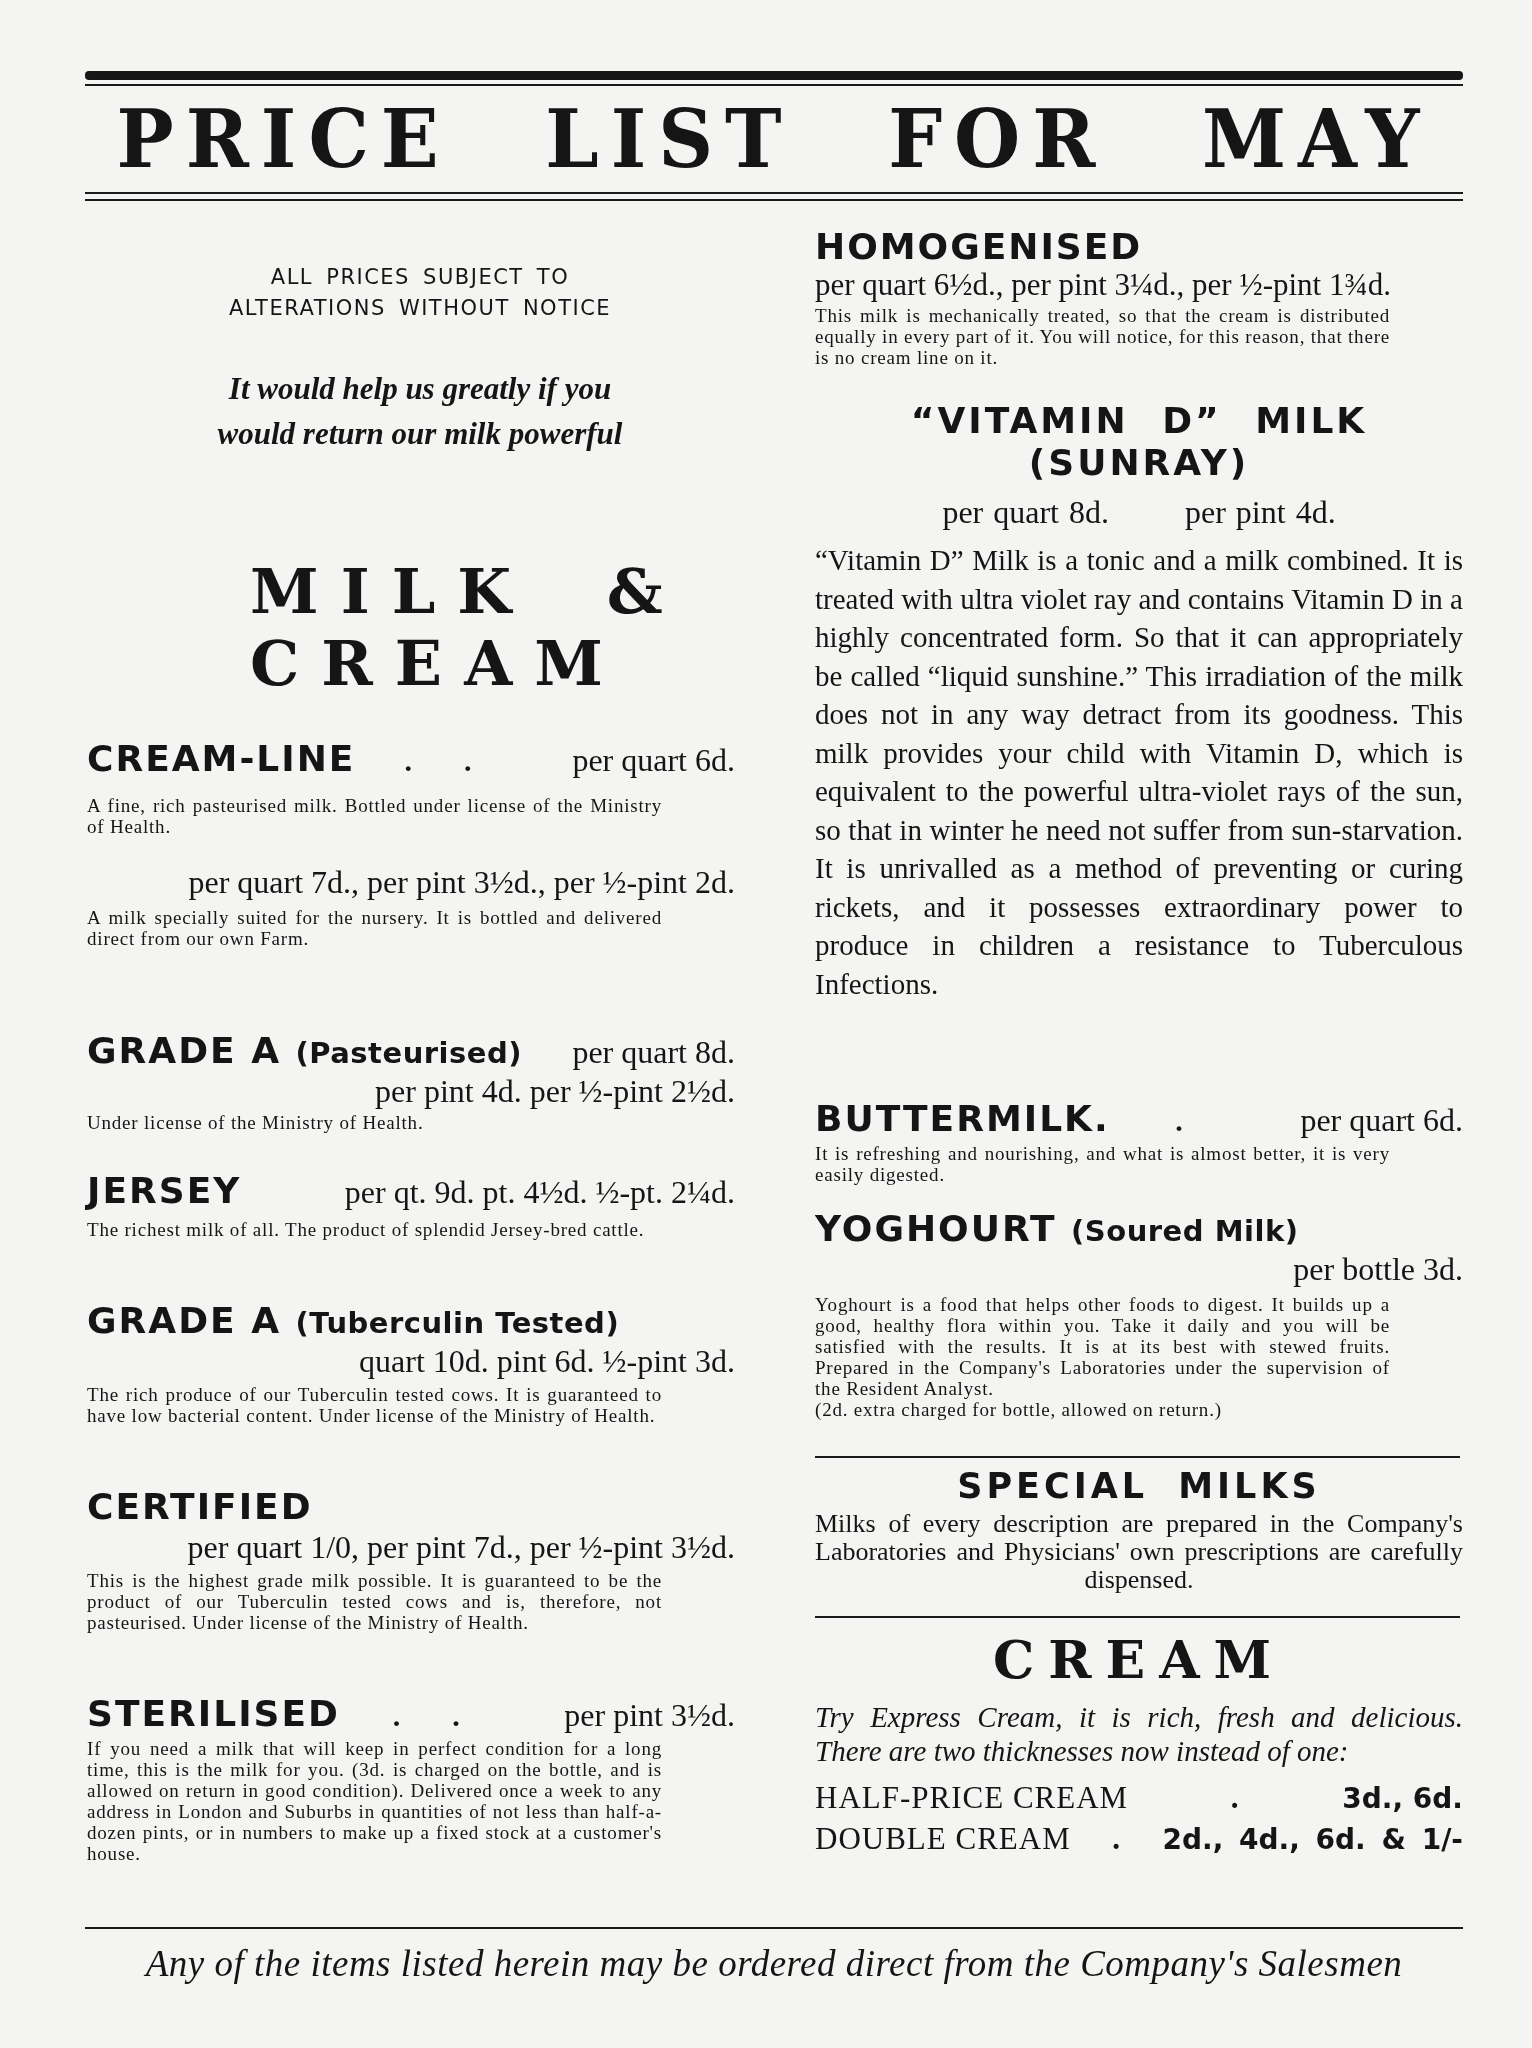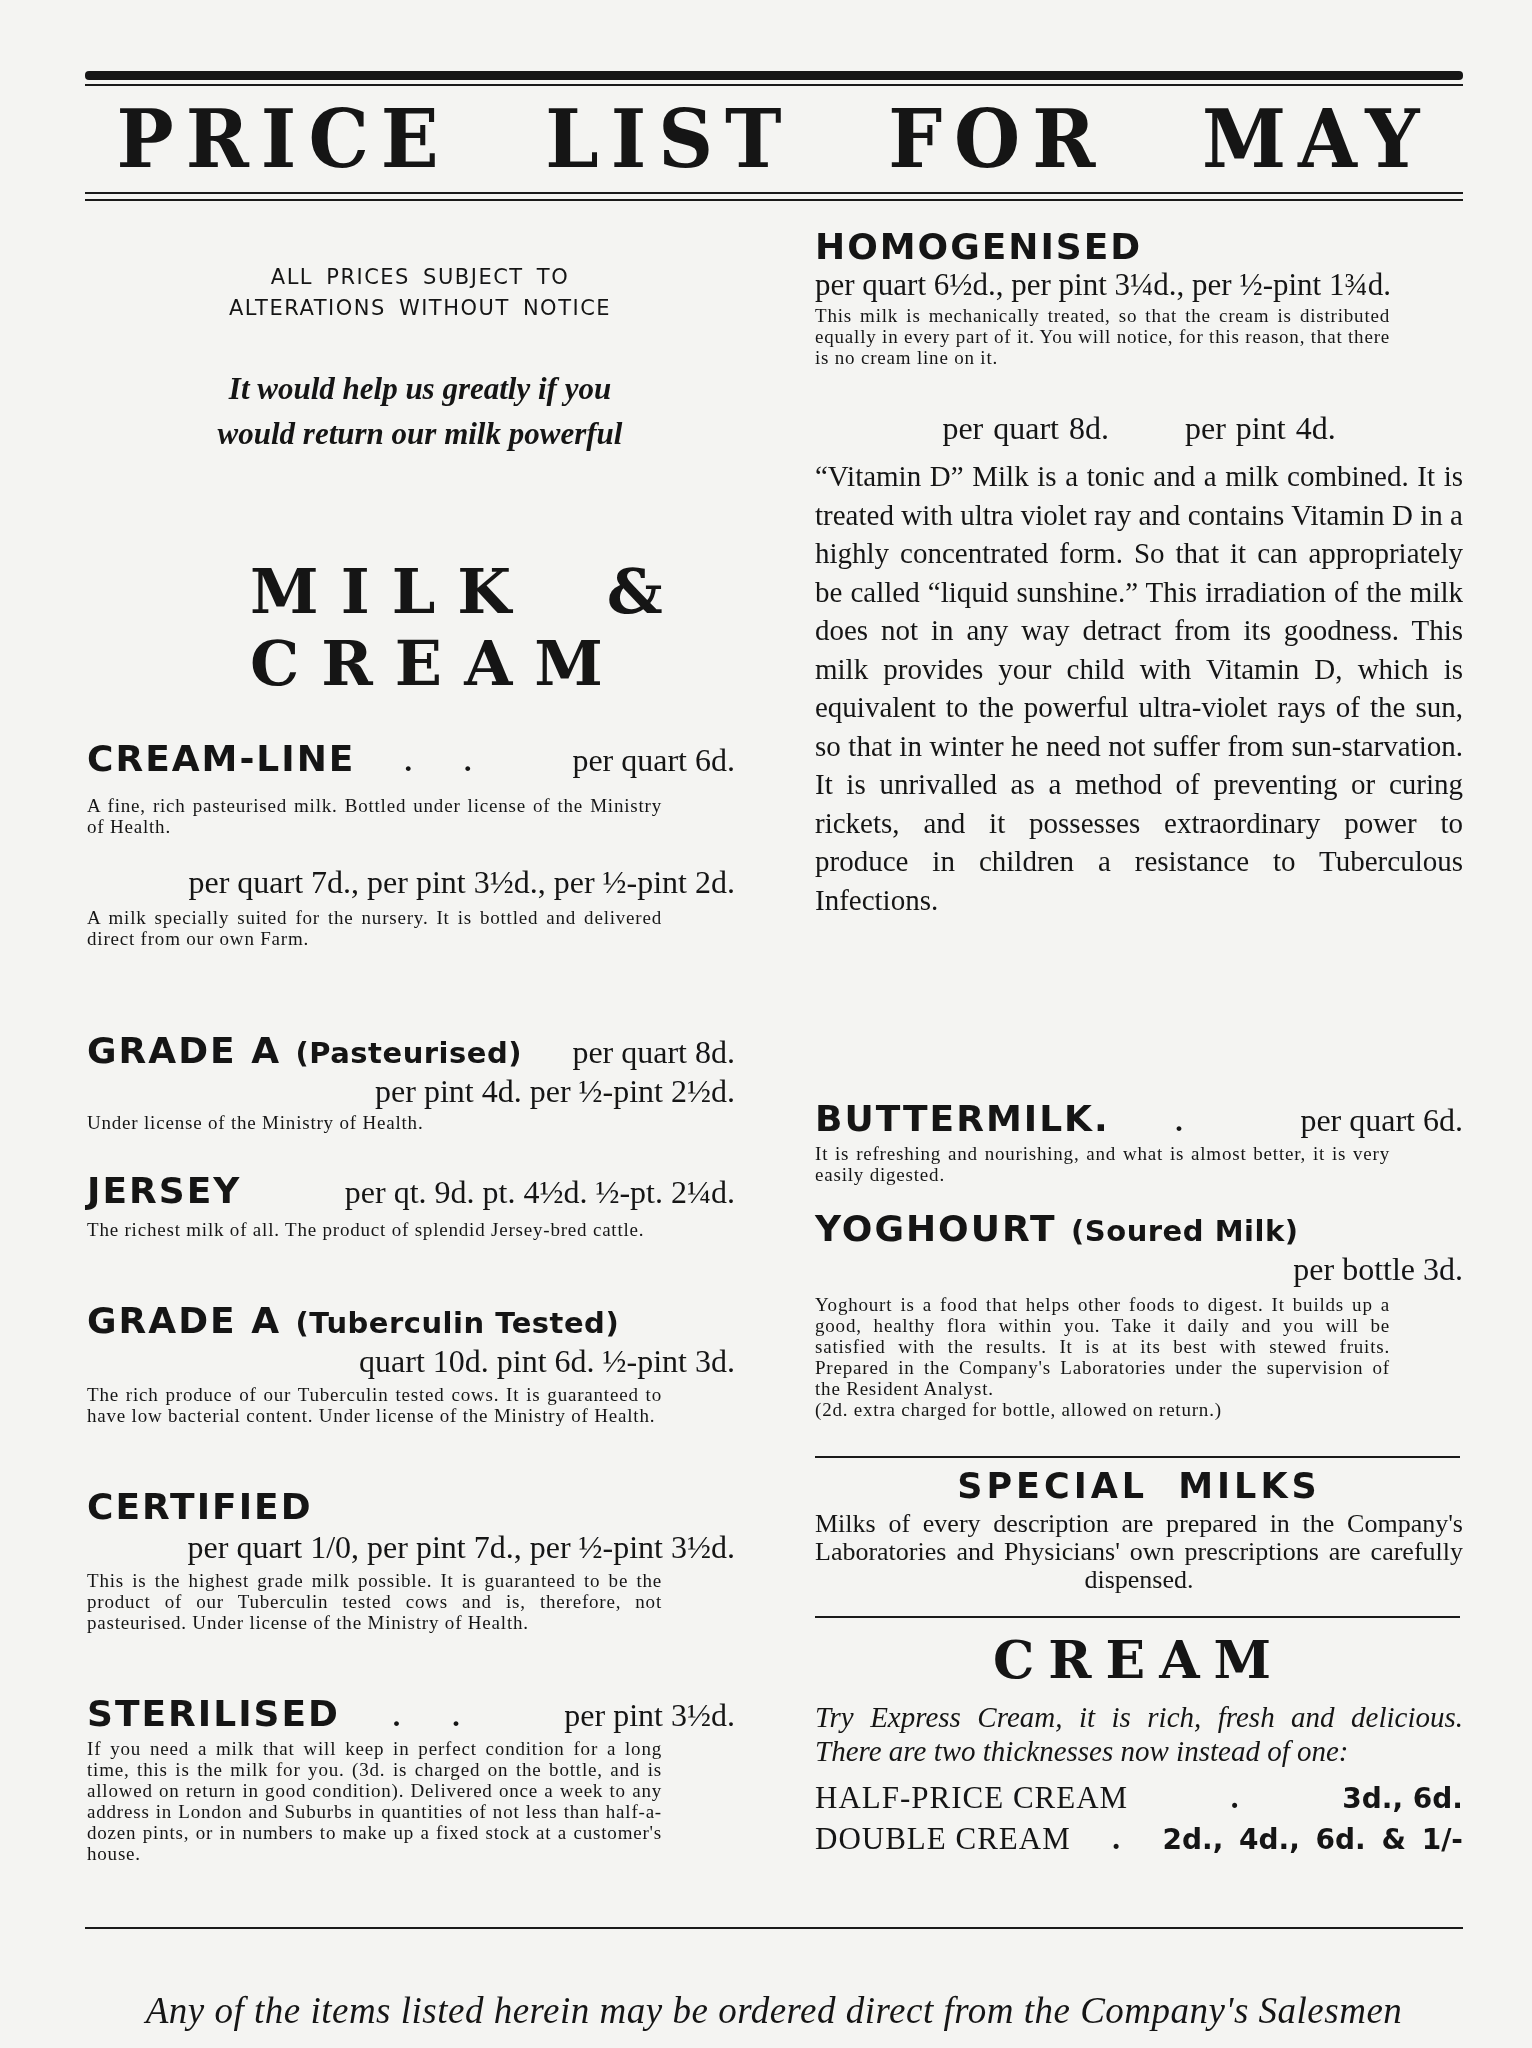--- a/index.html
+++ b/index.html
@@ -25,21 +25,21 @@
   .dots{font-size:30px;font-weight:bold;letter-spacing:52px;}
   .center{text-align:center;}
   .right{text-align:right;}
   .vitaH{font-family:"DejaVu Sans",sans-serif;font-weight:bold;font-size:36px;letter-spacing:3px;line-height:42px;text-align:center;word-spacing:18px;}
   .vitaP{font-size:29px;line-height:38.5px;text-align:justify;}
   .special{font-family:"DejaVu Sans",sans-serif;font-weight:bold;font-size:35px;letter-spacing:4px;word-spacing:14px;}
   .specP{font-size:26px;line-height:28px;text-align:justify;}
   .creamItal{font-style:italic;font-size:29px;line-height:34px;text-align:justify;}
   .creamRow{font-size:31px;line-height:40px;letter-spacing:1px;}
   .creamRow b{font-family:"DejaVu Sans",sans-serif;font-weight:bold;font-size:28px;letter-spacing:0;}
-  .footer{position:absolute;left:85px;width:1378px;top:1942px;text-align:center;font-style:italic;font-size:37px;letter-spacing:0.5px;margin-top:47px;}
+  .footer{position:absolute;left:85px;width:1378px;top:1942px;text-align:center;font-style:italic;font-size:37px;letter-spacing:0.5px;}
 </style>
 </head>
 <body>
 
 <div class="rule-thick" style="top:71px;"></div>
 <div class="rule" style="left:85px;width:1378px;top:84px;height:2px;"></div>
 <h1 class="title" style="margin:0;">PRICE LIST FOR MAY</h1>
 <div class="rule" style="left:85px;width:1378px;top:192px;"></div>
 <div class="rule" style="left:85px;width:1378px;top:199px;"></div>
 
@@ -116,20 +116,24 @@
   <div class="desc" style="width:575px;margin-top:4px;">If you need a milk that will keep in perfect condition for a long time, this is the milk for you. (3d. is charged on the bottle, and is allowed on return in good condition). Delivered once a week to any address in London and Suburbs in quantities of not less than half-a-dozen pints, or in numbers to make up a fixed stock at a customer's house.</div>
 </div>
 
 <div class="item" style="left:815px;width:648px;top:226px;">
   <div class="h">HOMOGENISED</div>
   <div class="price" style="font-size:31px;margin-top:0px;white-space:nowrap;">per quart 6½d., per pint 3¼d., per ½-pint 1¾d.</div>
   <div class="desc" style="width:575px;margin-top:2px;">This milk is mechanically treated, so that the cream is distributed equally in every part of it. You will notice, for this reason, that there is no cream line on it.</div>
 </div>
 
 <div class="item" style="left:815px;width:648px;top:400px;">
+  <div class="vitaH">
+    <div>“VITAMIN D” MILK</div>
+    <div>(SUNRAY)</div>
+  </div>
   <div class="price center" style="margin-top:10px;word-spacing:2px;">
     <span>per quart 8d.</span>
     <span style="display:inline-block;width:56px;"></span>
     <span>per pint 4d.</span>
   </div>
   <div class="vitaP" style="margin-top:10px;">“Vitamin D” Milk is a tonic and a milk combined. It is treated with ultra violet ray and contains Vitamin D in a highly concentrated form. So that it can appropriately be called “liquid sunshine.” This irradiation of the milk does not in any way detract from its goodness. This milk provides your child with Vitamin D, which is equivalent to the powerful ultra-violet rays of the sun, so that in winter he need not suffer from sun-starvation. It is unrivalled as a method of preventing or curing rickets, and it possesses extraordinary power to produce in children a resistance to Tuberculous Infections.</div>
 </div>
 
 <div class="item" style="left:815px;width:648px;top:1098px;">
   <div class="row">

